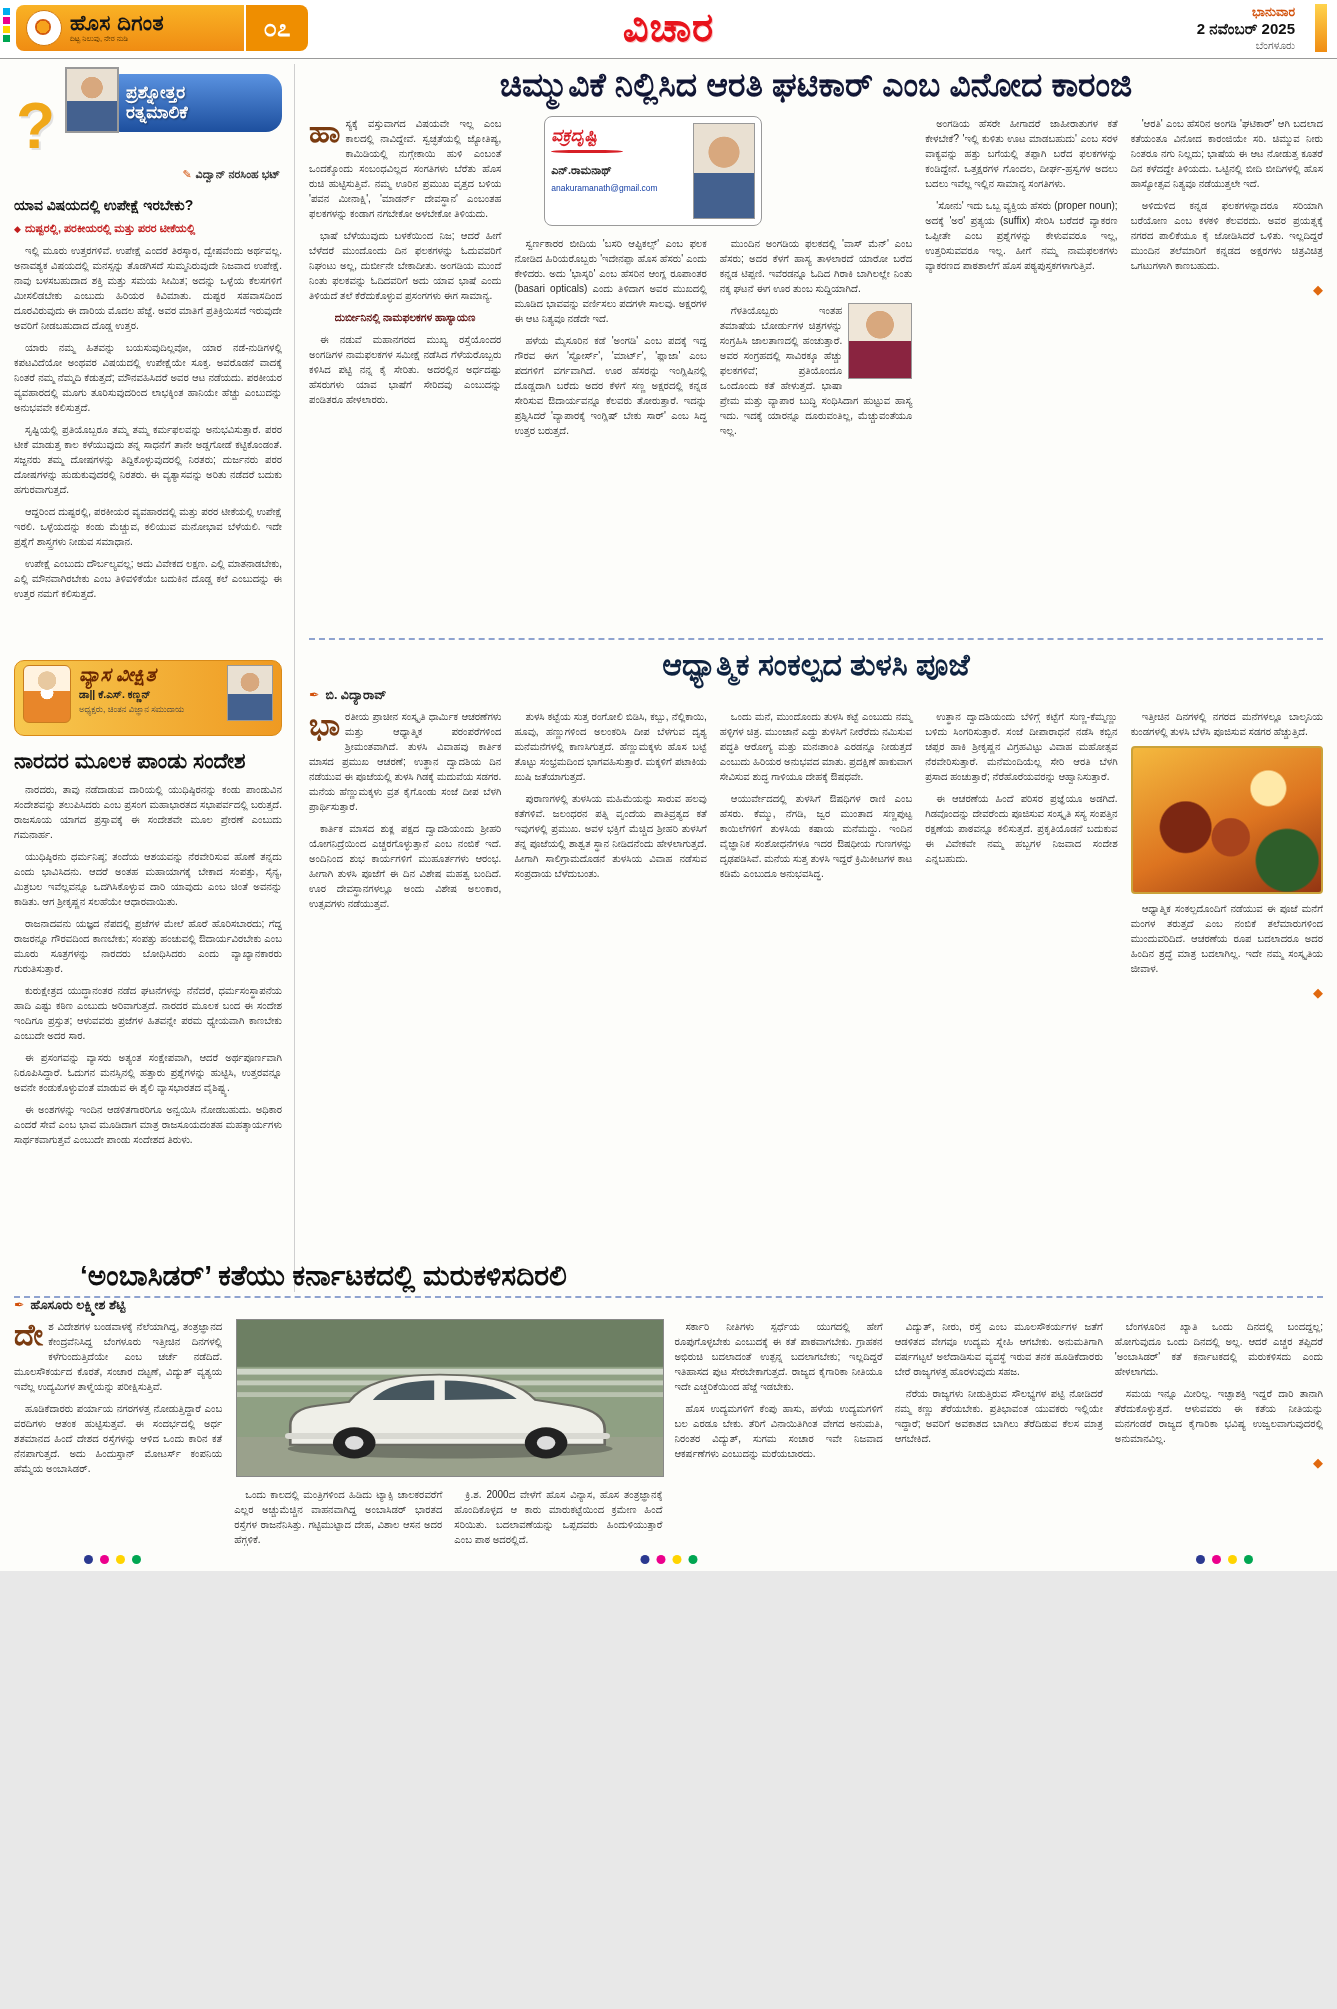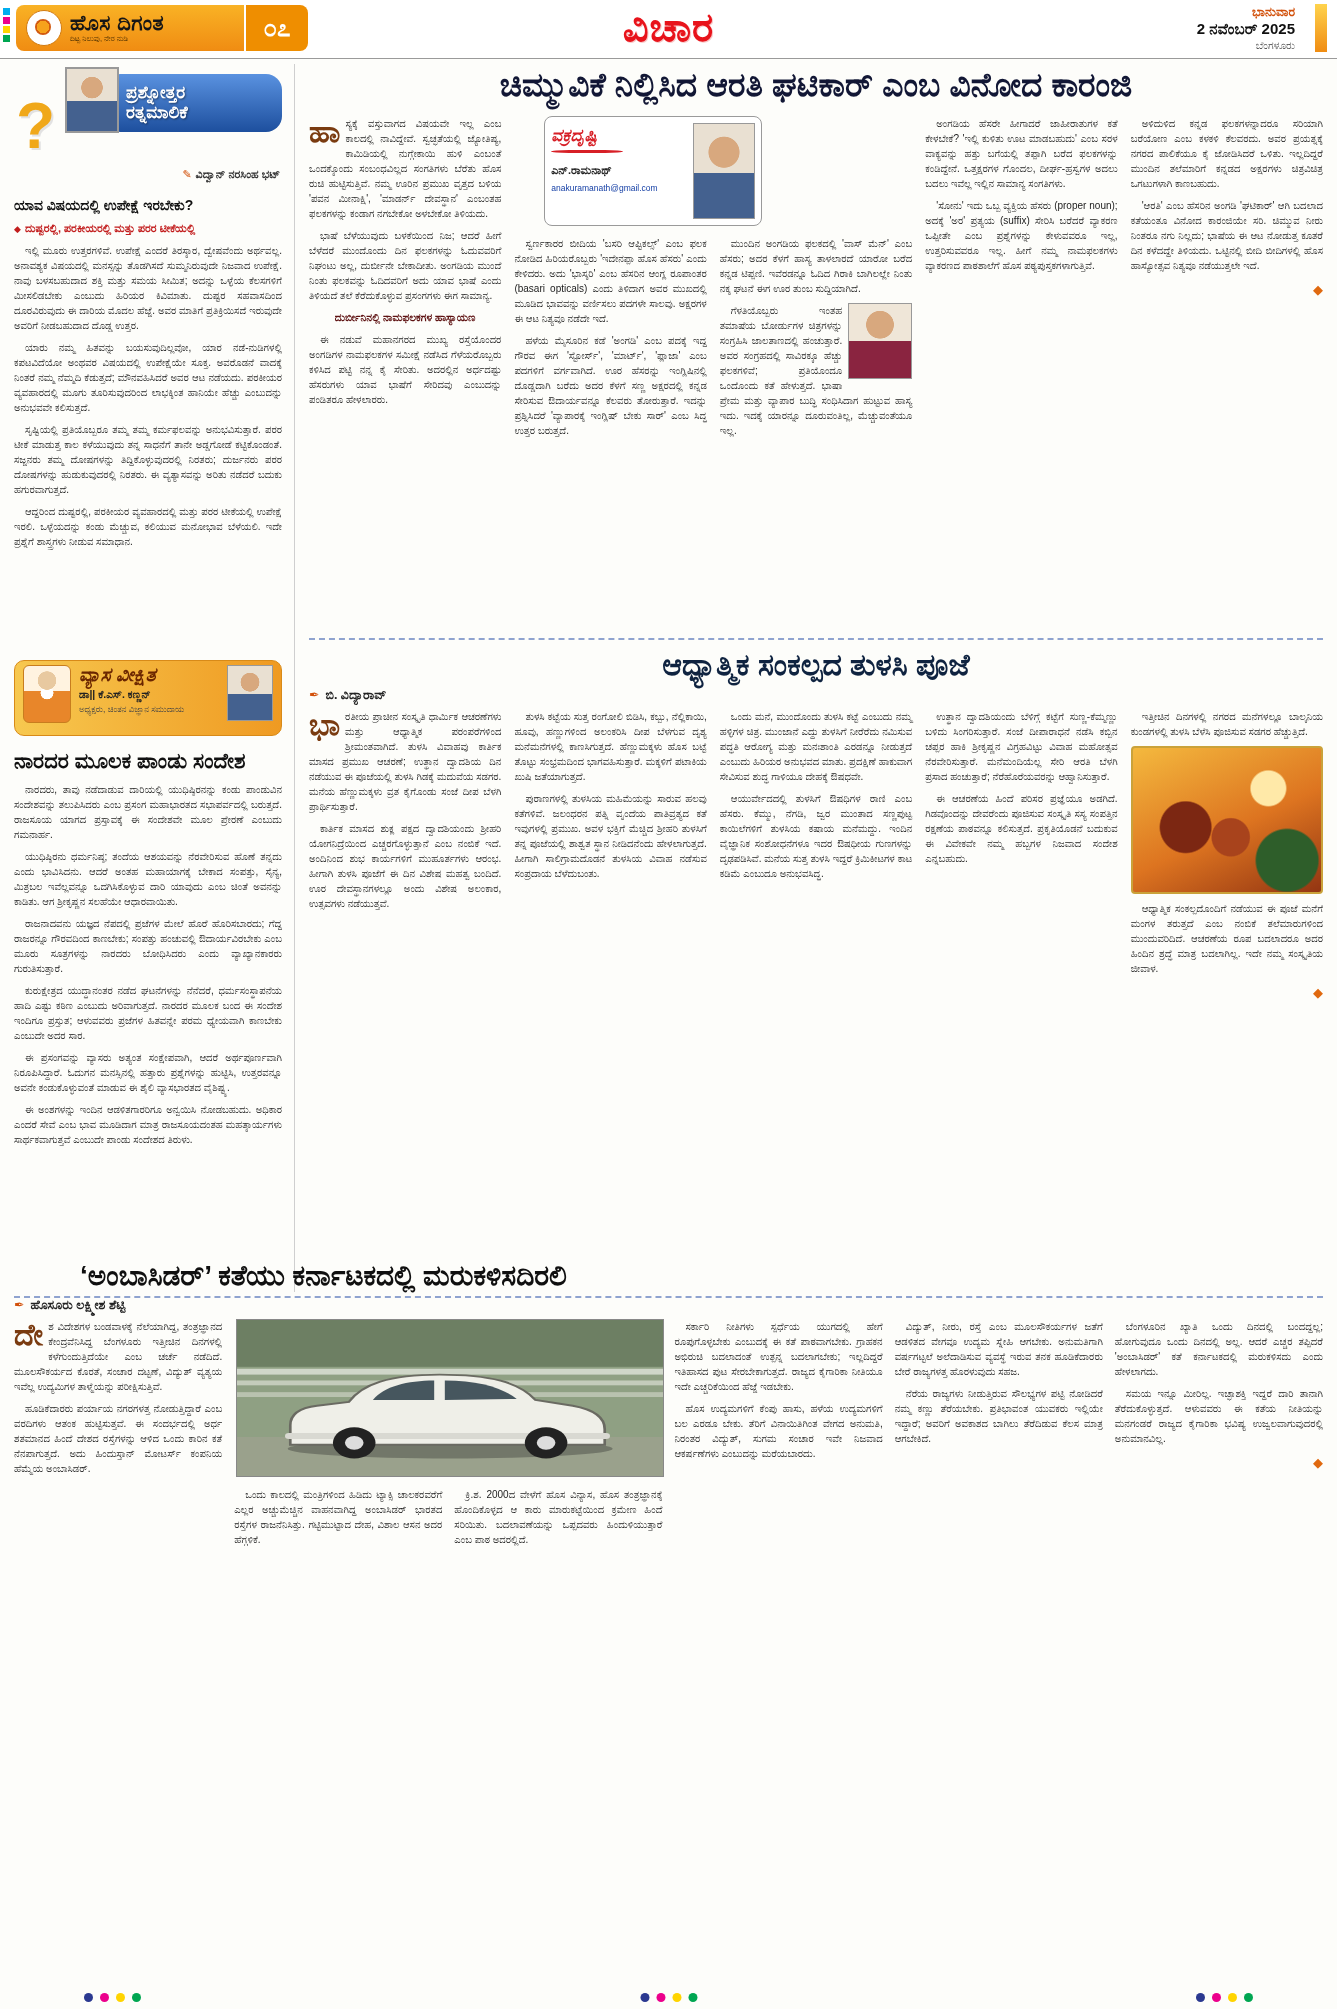--- a/index.html
+++ b/index.html
@@ -1,16 +1,16 @@
 <!DOCTYPE html>
 <html><head>
 <meta charset="utf-8">
 <style>
   html,body{margin:0;padding:0;background:#e8e8e8;}
-  .page{position:relative;width:1337px;height:2009px;background:#fdfdfa;overflow:hidden;
+  .page{position:relative;width:1337px;height:1571px;background:#fdfdfa;overflow:hidden;
         font-family:"Liberation Sans","DejaVu Sans",sans-serif;color:#1c1c1c;}
   
   .topbar{position:absolute;top:0;left:0;right:0;height:58px;border-bottom:1px solid #9a9a9a;background:#fff;}
   .print-squares{position:absolute;left:3px;top:8px;display:flex;flex-direction:column;gap:2px;}
   .print-squares i{width:7px;height:7px;display:block;}
   .ps-c{background:#00aeef}.ps-m{background:#ec008c}.ps-y{background:#ffd400}.ps-g{background:#00a651}
   .mast{position:absolute;left:16px;top:5px;width:292px;height:46px;display:flex;align-items:stretch;}
   .mast-main{flex:1;background:linear-gradient(180deg,#f9b225,#f08c12);border-radius:8px 0 0 8px;
              display:flex;align-items:center;gap:8px;padding:0 10px;}
   .mast-logo{width:34px;height:34px;border-radius:50%;background:#fff;position:relative;flex:0 0 34px;border:1px solid #d27b10;}
@@ -166,20 +166,21 @@
           <span class="qa-pen">✎</span><span>ವಿದ್ವಾನ್ ನರಸಿಂಹ ಭಟ್</span>
         </div>
         <h3 class="qa-question">ಯಾವ ವಿಷಯದಲ್ಲಿ ಉಪೇಕ್ಷೆ ಇರಬೇಕು?</h3>
         <div class="qa-lead">
           <span class="qa-dm">◆</span><span>ದುಷ್ಟರಲ್ಲಿ, ಪರಕೀಯರಲ್ಲಿ ಮತ್ತು ಪರರ ಟೀಕೆಯಲ್ಲಿ</span>
         </div>
         <p>ಇಲ್ಲಿ ಮೂರು ಉತ್ತರಗಳಿವೆ. ಉಪೇಕ್ಷೆ ಎಂದರೆ ತಿರಸ್ಕಾರ, ದ್ವೇಷವೆಂದು ಅರ್ಥವಲ್ಲ. ಅನಾವಶ್ಯಕ ವಿಷಯದಲ್ಲಿ ಮನಸ್ಸನ್ನು ತೊಡಗಿಸದೆ ಸುಮ್ಮನಿರುವುದೇ ನಿಜವಾದ ಉಪೇಕ್ಷೆ. ನಾವು ಬಳಸಬಹುದಾದ ಶಕ್ತಿ ಮತ್ತು ಸಮಯ ಸೀಮಿತ; ಅದನ್ನು ಒಳ್ಳೆಯ ಕೆಲಸಗಳಿಗೆ ಮೀಸಲಿಡಬೇಕು ಎಂಬುದು ಹಿರಿಯರ ಕಿವಿಮಾತು. ದುಷ್ಟರ ಸಹವಾಸದಿಂದ ದೂರವಿರುವುದು ಈ ದಾರಿಯ ಮೊದಲ ಹೆಜ್ಜೆ. ಅವರ ಮಾತಿಗೆ ಪ್ರತಿಕ್ರಿಯಿಸದೆ ಇರುವುದೇ ಅವರಿಗೆ ನೀಡಬಹುದಾದ ದೊಡ್ಡ ಉತ್ತರ.</p>
         <p>ಯಾರು ನಮ್ಮ ಹಿತವನ್ನು ಬಯಸುವುದಿಲ್ಲವೋ, ಯಾರ ನಡೆ-ನುಡಿಗಳಲ್ಲಿ ಕಪಟವಿದೆಯೋ ಅಂಥವರ ವಿಷಯದಲ್ಲಿ ಉಪೇಕ್ಷೆಯೇ ಸೂಕ್ತ. ಅವರೊಡನೆ ವಾದಕ್ಕೆ ನಿಂತರೆ ನಮ್ಮ ನೆಮ್ಮದಿ ಕೆಡುತ್ತದೆ; ಮೌನವಹಿಸಿದರೆ ಅವರ ಆಟ ನಡೆಯದು. ಪರಕೀಯರ ವ್ಯವಹಾರದಲ್ಲಿ ಮೂಗು ತೂರಿಸುವುದರಿಂದ ಲಾಭಕ್ಕಿಂತ ಹಾನಿಯೇ ಹೆಚ್ಚು ಎಂಬುದನ್ನು ಅನುಭವವೇ ಕಲಿಸುತ್ತದೆ.</p>
         <p>ಸೃಷ್ಟಿಯಲ್ಲಿ ಪ್ರತಿಯೊಬ್ಬರೂ ತಮ್ಮ ತಮ್ಮ ಕರ್ಮಫಲವನ್ನು ಅನುಭವಿಸುತ್ತಾರೆ. ಪರರ ಟೀಕೆ ಮಾಡುತ್ತ ಕಾಲ ಕಳೆಯುವುದು ತನ್ನ ಸಾಧನೆಗೆ ತಾನೇ ಅಡ್ಡಗೋಡೆ ಕಟ್ಟಿಕೊಂಡಂತೆ. ಸಜ್ಜನರು ತಮ್ಮ ದೋಷಗಳನ್ನು ತಿದ್ದಿಕೊಳ್ಳುವುದರಲ್ಲಿ ನಿರತರು; ದುರ್ಜನರು ಪರರ ದೋಷಗಳನ್ನು ಹುಡುಕುವುದರಲ್ಲಿ ನಿರತರು. ಈ ವ್ಯತ್ಯಾಸವನ್ನು ಅರಿತು ನಡೆದರೆ ಬದುಕು ಹಗುರವಾಗುತ್ತದೆ.</p>
         <p>ಆದ್ದರಿಂದ ದುಷ್ಟರಲ್ಲಿ, ಪರಕೀಯರ ವ್ಯವಹಾರದಲ್ಲಿ ಮತ್ತು ಪರರ ಟೀಕೆಯಲ್ಲಿ ಉಪೇಕ್ಷೆ ಇರಲಿ. ಒಳ್ಳೆಯದನ್ನು ಕಂಡು ಮೆಚ್ಚುವ, ಕಲಿಯುವ ಮನೋಭಾವ ಬೆಳೆಯಲಿ. ಇದೇ ಪ್ರಶ್ನೆಗೆ ಶಾಸ್ತ್ರಗಳು ನೀಡುವ ಸಮಾಧಾನ.</p>
+        <p>ಉಪೇಕ್ಷೆ ಎಂಬುದು ದೌರ್ಬಲ್ಯವಲ್ಲ; ಅದು ವಿವೇಕದ ಲಕ್ಷಣ. ಎಲ್ಲಿ ಮಾತನಾಡಬೇಕು, ಎಲ್ಲಿ ಮೌನವಾಗಿರಬೇಕು ಎಂಬ ತಿಳಿವಳಿಕೆಯೇ ಬದುಕಿನ ದೊಡ್ಡ ಕಲೆ ಎಂಬುದನ್ನು ಈ ಉತ್ತರ ನಮಗೆ ಕಲಿಸುತ್ತದೆ.</p>
       </section>
 
       <section class="vyasa">
         <div class="vy-banner">
           <div class="vy-sage"></div>
           <div class="vy-mid">
             <div class="vy-title">ವ್ಯಾಸ ವೀಕ್ಷಿತ</div>
             <div class="vy-auth">ಡಾ|| ಕೆ.ಎಸ್. ಕಣ್ಣನ್</div>
             <div class="vy-desc">ಅಧ್ಯಕ್ಷರು, ಚಿಂತನ ವಿಜ್ಞಾನ ಸಮುದಾಯ</div>
           </div>
@@ -221,22 +222,22 @@
           <div class="col">
             <p>ಮುಂದಿನ ಅಂಗಡಿಯ ಫಲಕದಲ್ಲಿ 'ವಾಸ್ ಮೆನ್' ಎಂಬ ಹೆಸರು; ಅದರ ಕೆಳಗೆ ಹಾಸ್ಯ ತಾಳಲಾರದೆ ಯಾರೋ ಬರೆದ ಕನ್ನಡ ಟಿಪ್ಪಣಿ. ಇವೆರಡನ್ನೂ ಓದಿದ ಗಿರಾಕಿ ಬಾಗಿಲಲ್ಲೇ ನಿಂತು ನಕ್ಕ ಘಟನೆ ಈಗ ಊರ ತುಂಬ ಸುದ್ದಿಯಾಗಿದೆ.</p>
             <div class="inline-photo photo-f"></div>
             <p>ಗೆಳತಿಯೊಬ್ಬರು ಇಂತಹ ತಮಾಷೆಯ ಬೋರ್ಡುಗಳ ಚಿತ್ರಗಳನ್ನು ಸಂಗ್ರಹಿಸಿ ಜಾಲತಾಣದಲ್ಲಿ ಹಂಚುತ್ತಾರೆ. ಅವರ ಸಂಗ್ರಹದಲ್ಲಿ ಸಾವಿರಕ್ಕೂ ಹೆಚ್ಚು ಫಲಕಗಳಿವೆ; ಪ್ರತಿಯೊಂದೂ ಒಂದೊಂದು ಕತೆ ಹೇಳುತ್ತದೆ. ಭಾಷಾ ಪ್ರೇಮ ಮತ್ತು ವ್ಯಾಪಾರ ಬುದ್ಧಿ ಸಂಧಿಸಿದಾಗ ಹುಟ್ಟುವ ಹಾಸ್ಯ ಇದು. ಇದಕ್ಕೆ ಯಾರನ್ನೂ ದೂರುವಂತಿಲ್ಲ, ಮೆಚ್ಚುವಂತೆಯೂ ಇಲ್ಲ.</p>
           </div>
           <div class="col">
             <p>ಅಂಗಡಿಯ ಹೆಸರೇ ಹೀಗಾದರೆ ಜಾಹೀರಾತುಗಳ ಕತೆ ಕೇಳಬೇಕೆ? 'ಇಲ್ಲಿ ಕುಳಿತು ಊಟ ಮಾಡಬಹುದು' ಎಂಬ ಸರಳ ವಾಕ್ಯವನ್ನು ಹತ್ತು ಬಗೆಯಲ್ಲಿ ತಪ್ಪಾಗಿ ಬರೆದ ಫಲಕಗಳನ್ನು ಕಂಡಿದ್ದೇನೆ. ಒತ್ತಕ್ಷರಗಳ ಗೊಂದಲ, ದೀರ್ಘ-ಹ್ರಸ್ವಗಳ ಅದಲು ಬದಲು ಇವೆಲ್ಲ ಇಲ್ಲಿನ ಸಾಮಾನ್ಯ ಸಂಗತಿಗಳು.</p>
             <p>'ಸೋನು' ಇದು ಒಬ್ಬ ವ್ಯಕ್ತಿಯ ಹೆಸರು (proper noun); ಅದಕ್ಕೆ 'ಅರ' ಪ್ರತ್ಯಯ (suffix) ಸೇರಿಸಿ ಬರೆದರೆ ವ್ಯಾಕರಣ ಒಪ್ಪೀತೇ ಎಂಬ ಪ್ರಶ್ನೆಗಳನ್ನು ಕೇಳುವವರೂ ಇಲ್ಲ, ಉತ್ತರಿಸುವವರೂ ಇಲ್ಲ. ಹೀಗೆ ನಮ್ಮ ನಾಮಫಲಕಗಳು ವ್ಯಾಕರಣದ ಪಾಠಶಾಲೆಗೆ ಹೊಸ ಪಠ್ಯಪುಸ್ತಕಗಳಾಗುತ್ತಿವೆ.</p>
           </div>
           <div class="col">
+            <p>'ಆರತಿ' ಎಂಬ ಹೆಸರಿನ ಅಂಗಡಿ 'ಘಟಿಕಾರ್' ಆಗಿ ಬದಲಾದ ಕತೆಯಂತೂ ವಿನೋದ ಕಾರಂಜಿಯೇ ಸರಿ. ಚಿಮ್ಮುವ ನೀರು ನಿಂತರೂ ನಗು ನಿಲ್ಲದು; ಭಾಷೆಯ ಈ ಆಟ ನೋಡುತ್ತ ಕೂತರೆ ದಿನ ಕಳೆದದ್ದೇ ತಿಳಿಯದು. ಒಟ್ಟಿನಲ್ಲಿ ಬೀದಿ ಬೀದಿಗಳಲ್ಲಿ ಹೊಸ ಹಾಸ್ಯೋತ್ಸವ ನಿತ್ಯವೂ ನಡೆಯುತ್ತಲೇ ಇದೆ.</p>
             <p>ಅಳಿದುಳಿದ ಕನ್ನಡ ಫಲಕಗಳನ್ನಾದರೂ ಸರಿಯಾಗಿ ಬರೆಯೋಣ ಎಂಬ ಕಳಕಳಿ ಕೆಲವರದು. ಅವರ ಪ್ರಯತ್ನಕ್ಕೆ ನಗರದ ಪಾಲಿಕೆಯೂ ಕೈ ಜೋಡಿಸಿದರೆ ಒಳಿತು. ಇಲ್ಲದಿದ್ದರೆ ಮುಂದಿನ ತಲೆಮಾರಿಗೆ ಕನ್ನಡದ ಅಕ್ಷರಗಳು ಚಿತ್ರವಿಚಿತ್ರ ಒಗಟುಗಳಾಗಿ ಕಾಣಬಹುದು.</p>
-            <p>'ಆರತಿ' ಎಂಬ ಹೆಸರಿನ ಅಂಗಡಿ 'ಘಟಿಕಾರ್' ಆಗಿ ಬದಲಾದ ಕತೆಯಂತೂ ವಿನೋದ ಕಾರಂಜಿಯೇ ಸರಿ. ಚಿಮ್ಮುವ ನೀರು ನಿಂತರೂ ನಗು ನಿಲ್ಲದು; ಭಾಷೆಯ ಈ ಆಟ ನೋಡುತ್ತ ಕೂತರೆ ದಿನ ಕಳೆದದ್ದೇ ತಿಳಿಯದು. ಒಟ್ಟಿನಲ್ಲಿ ಬೀದಿ ಬೀದಿಗಳಲ್ಲಿ ಹೊಸ ಹಾಸ್ಯೋತ್ಸವ ನಿತ್ಯವೂ ನಡೆಯುತ್ತಲೇ ಇದೆ.</p>
             <div class="endmark">◆</div>
           </div>
         </div>
       </article>
 
       <div class="dashed"></div>
 
       <article class="art2">
         <h2>ಆಧ್ಯಾತ್ಮಿಕ ಸಂಕಲ್ಪದ ತುಳಸಿ ಪೂಜೆ</h2>
         <div class="byline">

